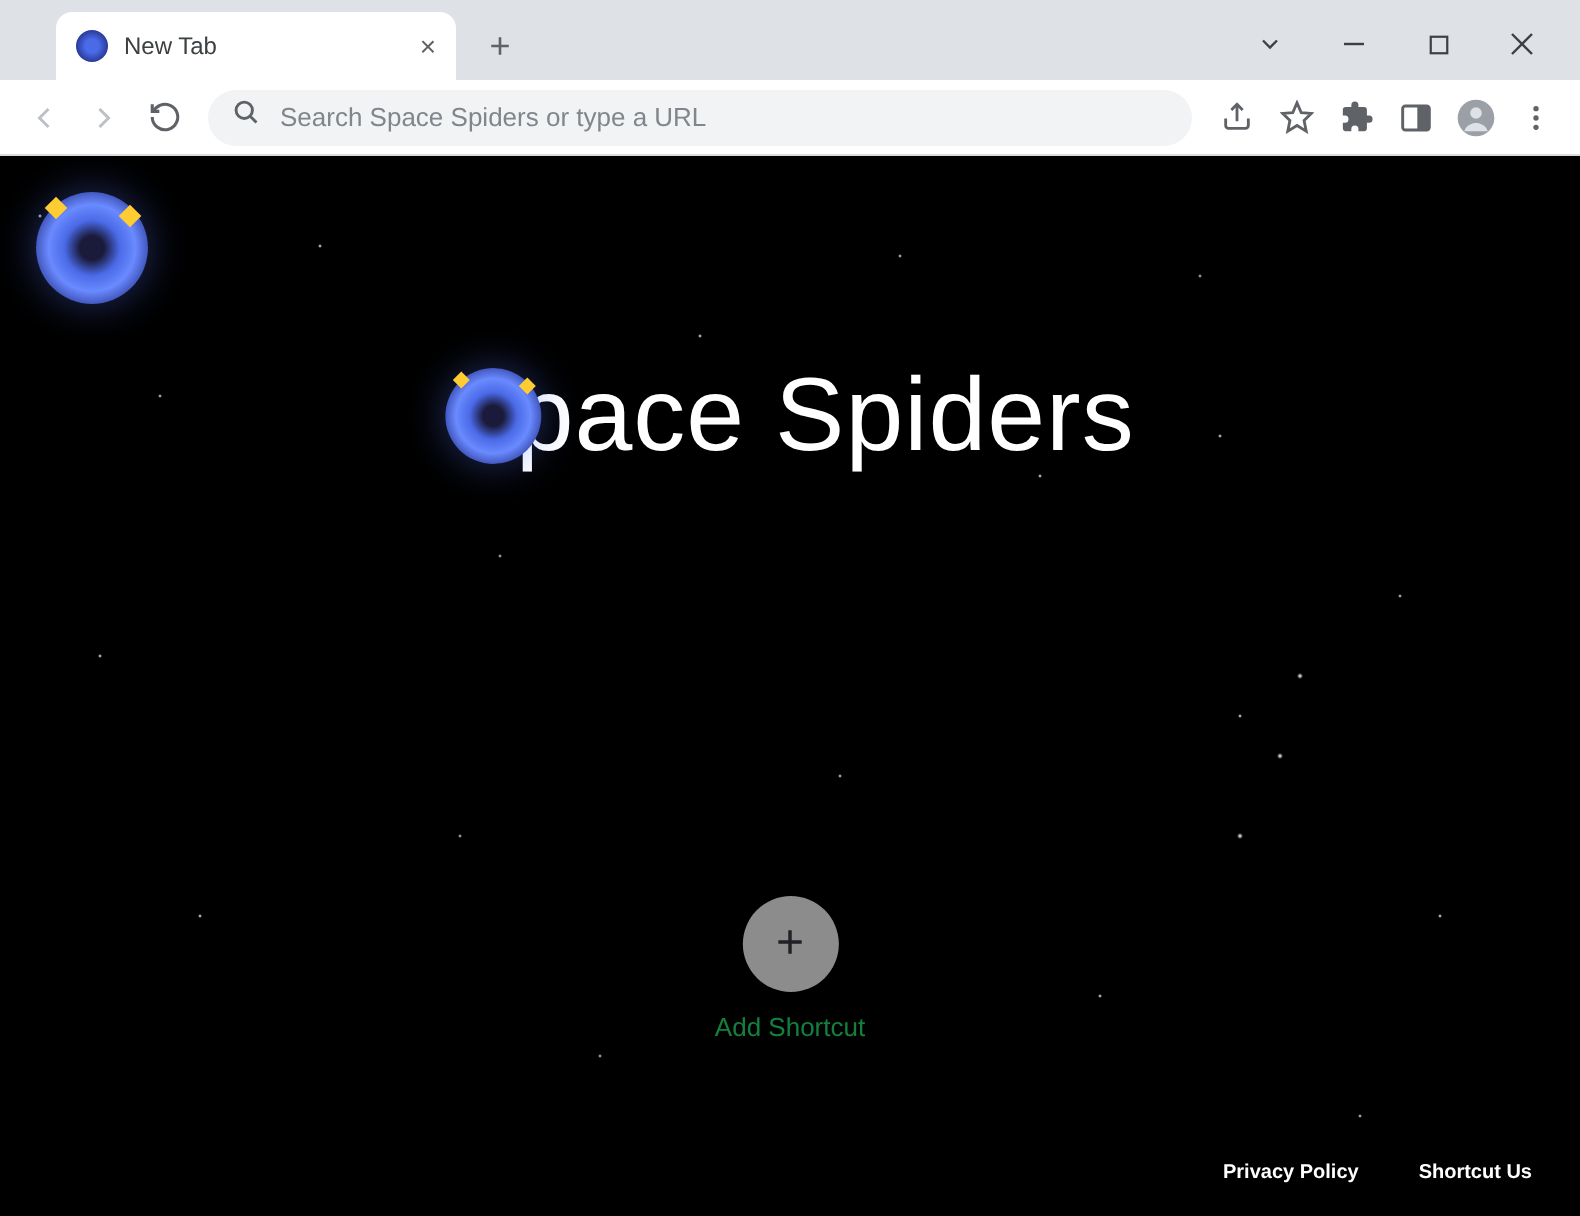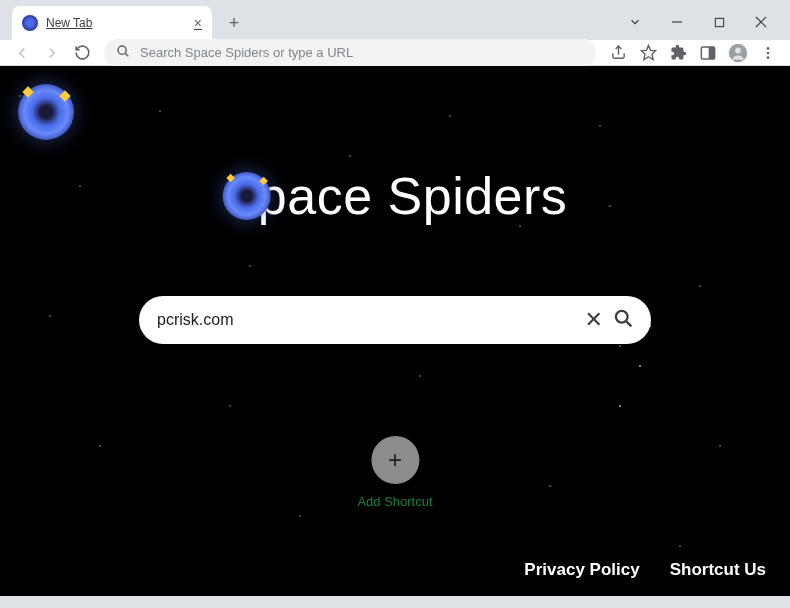--- a/index.html
+++ b/index.html
@@ -1,26 +1,26 @@
 <!DOCTYPE html>
 <html><head>
   <meta charset="utf-8">
   <style>
     * { margin: 0; padding: 0; box-sizing: border-box; }
     body { width: 790px; height: 608px; overflow: hidden; font-family: Arial, sans-serif; background: #dee1e6; }
     
     .title-bar { height: 40px; background: #dee1e6; display: flex; align-items: flex-end; padding: 0 8px; }
-    .tab { background: #fff; height: 34px; width: 200px; border-radius: 8px 8px 0 0; display: flex; align-items: center; padding: 0 10px; margin-left: 4px; gap: 8px; font-size: 12px; color: #3c4043; text-decoration: underline; }
+    .tab { background: #fff; height: 34px; width: 200px; border-radius: 8px 8px 0 0; display: flex; align-items: center; padding: 0 10px; margin-left: 20px; gap: 8px; font-size: 12px; color: #3c4043; }
     .tab-favicon { width: 16px; height: 16px; border-radius: 50%; background: radial-gradient(circle, #4a6ae8 30%, #2a3a98 70%); flex-shrink: 0; }
     .tab-close { margin-left: auto; font-size: 14px; color: #5f6368; cursor: pointer; }
     .new-tab-btn { width: 28px; height: 28px; display: flex; align-items: center; justify-content: center; font-size: 18px; color: #5f6368; cursor: pointer; margin-left: 8px; margin-bottom: 3px; }
     .window-controls { margin-left: auto; display: flex; gap: 0; margin-bottom: 3px; }
     .win-ctrl { width: 42px; height: 30px; display: flex; align-items: center; justify-content: center; color: #3c4043; cursor: pointer; }
     
-    .toolbar { height: 26px; background: #fff; display: flex; align-items: center; padding: 0 8px; gap: 2px; border-bottom: 1px solid #dadce0; }
+    .toolbar { height: 38px; background: #fff; display: flex; align-items: center; padding: 0 8px; gap: 2px; border-bottom: 1px solid #dadce0; }
     .nav-btn { width: 28px; height: 28px; display: flex; align-items: center; justify-content: center; color: #bdc1c6; cursor: pointer; }
     .nav-btn.active { color: #5f6368; }
     .omnibox { flex: 1; height: 28px; background: #f1f3f4; border-radius: 14px; display: flex; align-items: center; padding: 0 12px; gap: 10px; margin: 0 6px; }
     .omnibox-search { color: #5f6368; flex-shrink: 0; }
     .omnibox-text { color: #80868b; font-size: 13px; flex: 1; }
     .toolbar-icon { width: 28px; height: 28px; display: flex; align-items: center; justify-content: center; color: #5f6368; cursor: pointer; }
     
     .content { height: 530px; background: #000; position: relative; overflow: hidden; }
     .stars { position: absolute; inset: 0; background-image: radial-gradient(1px 1px at 20px 30px, #fff, transparent),radial-gradient(1px 1px at 80px 120px, #eee, transparent),radial-gradient(1px 1px at 160px 45px, #fff, transparent),radial-gradient(1px 1px at 250px 200px, #ddd, transparent),radial-gradient(1px 1px at 350px 90px, #fff, transparent),radial-gradient(1px 1px at 420px 310px, #eee, transparent),radial-gradient(1px 1px at 520px 160px, #fff, transparent),radial-gradient(1px 1px at 600px 60px, #ddd, transparent),radial-gradient(1px 1px at 620px 280px, #fff, transparent),radial-gradient(1px 1px at 700px 220px, #eee, transparent),radial-gradient(1px 1px at 100px 380px, #fff, transparent),radial-gradient(1px 1px at 300px 450px, #ddd, transparent),radial-gradient(1px 1px at 550px 420px, #fff, transparent),radial-gradient(1px 1px at 680px 480px, #eee, transparent),radial-gradient(1px 1px at 50px 250px, #fff, transparent),radial-gradient(1px 1px at 450px 50px, #eee, transparent),radial-gradient(1px 1px at 720px 380px, #fff, transparent),radial-gradient(1px 1px at 230px 340px, #ddd, transparent),radial-gradient(1px 1px at 610px 140px, #fff, transparent), radial-gradient(1.5px 1.5px at 640px 300px, #fff, transparent), radial-gradient(1.5px 1.5px at 650px 260px, #fff, transparent), radial-gradient(1.5px 1.5px at 620px 340px, #fff, transparent); }
     
@@ -39,21 +39,21 @@
     .search-box { position: absolute; top: 230px; left: 50%; transform: translateX(-50%); width: 512px; height: 48px; background: #fff; border-radius: 24px; display: flex; align-items: center; padding: 0 18px; gap: 10px; }
     .search-text { flex: 1; font-size: 16px; color: #202124; }
     .search-clear { font-size: 22px; color: #3c4043; cursor: pointer; font-weight: 300; }
     .search-go { color: #3c4043; cursor: pointer; }
     
     .shortcut-area { position: absolute; top: 370px; left: 50%; transform: translateX(-50%); display: flex; flex-direction: column; align-items: center; gap: 10px; cursor: pointer; }
     .shortcut-btn { width: 48px; height: 48px; border-radius: 50%; background: rgba(200,200,200,0.7); display: flex; align-items: center; justify-content: center; font-size: 24px; color: #202124; }
     .shortcut-label { color: #15803d; font-size: 13px; }
     
     .footer-links { position: absolute; bottom: 16px; right: 24px; display: flex; gap: 30px; }
-    .footer-link { color: #fff; font-size: 17px; font-weight: 600; cursor: pointer; }
+    .footer-link { color: #fff; font-size: 10px; font-weight: 600; cursor: pointer; }
   </style>
 </head>
 <body>
 
 <div class="title-bar">
   <div class="tab">
     <div class="tab-favicon"></div>
     <span>New Tab</span>
     <span class="tab-close">×</span>
   </div>
@@ -150,30 +150,20 @@
 
 <div class="content">
   <div class="stars"></div>
   <div class="spider-icon big"></div>
 
   <div class="logo-row">
     <div class="spider-icon med"></div>
     <div class="logo-text">Space Spiders</div>
   </div>
 
-  <div class="search-box">
-    <span class="search-text">pcrisk.com</span>
-    <span class="search-clear">✕</span>
-    <span class="search-go">
-      <svg width="20" height="20" viewBox="0 0 24 24" fill="none" stroke="currentColor" stroke-width="2.8">
-          <circle cx="10.5" cy="10.5" r="7"></circle>
-          <line x1="22" y1="22" x2="16" y2="16"></line>
-        </svg>
-    </span>
-  </div>
 
   <div class="shortcut-area">
     <div class="shortcut-btn">+</div>
     <div class="shortcut-label">Add Shortcut</div>
   </div>
 
   <div class="footer-links">
     <span class="footer-link">Privacy Policy</span>
     <span class="footer-link">Shortcut Us</span>
   </div>

